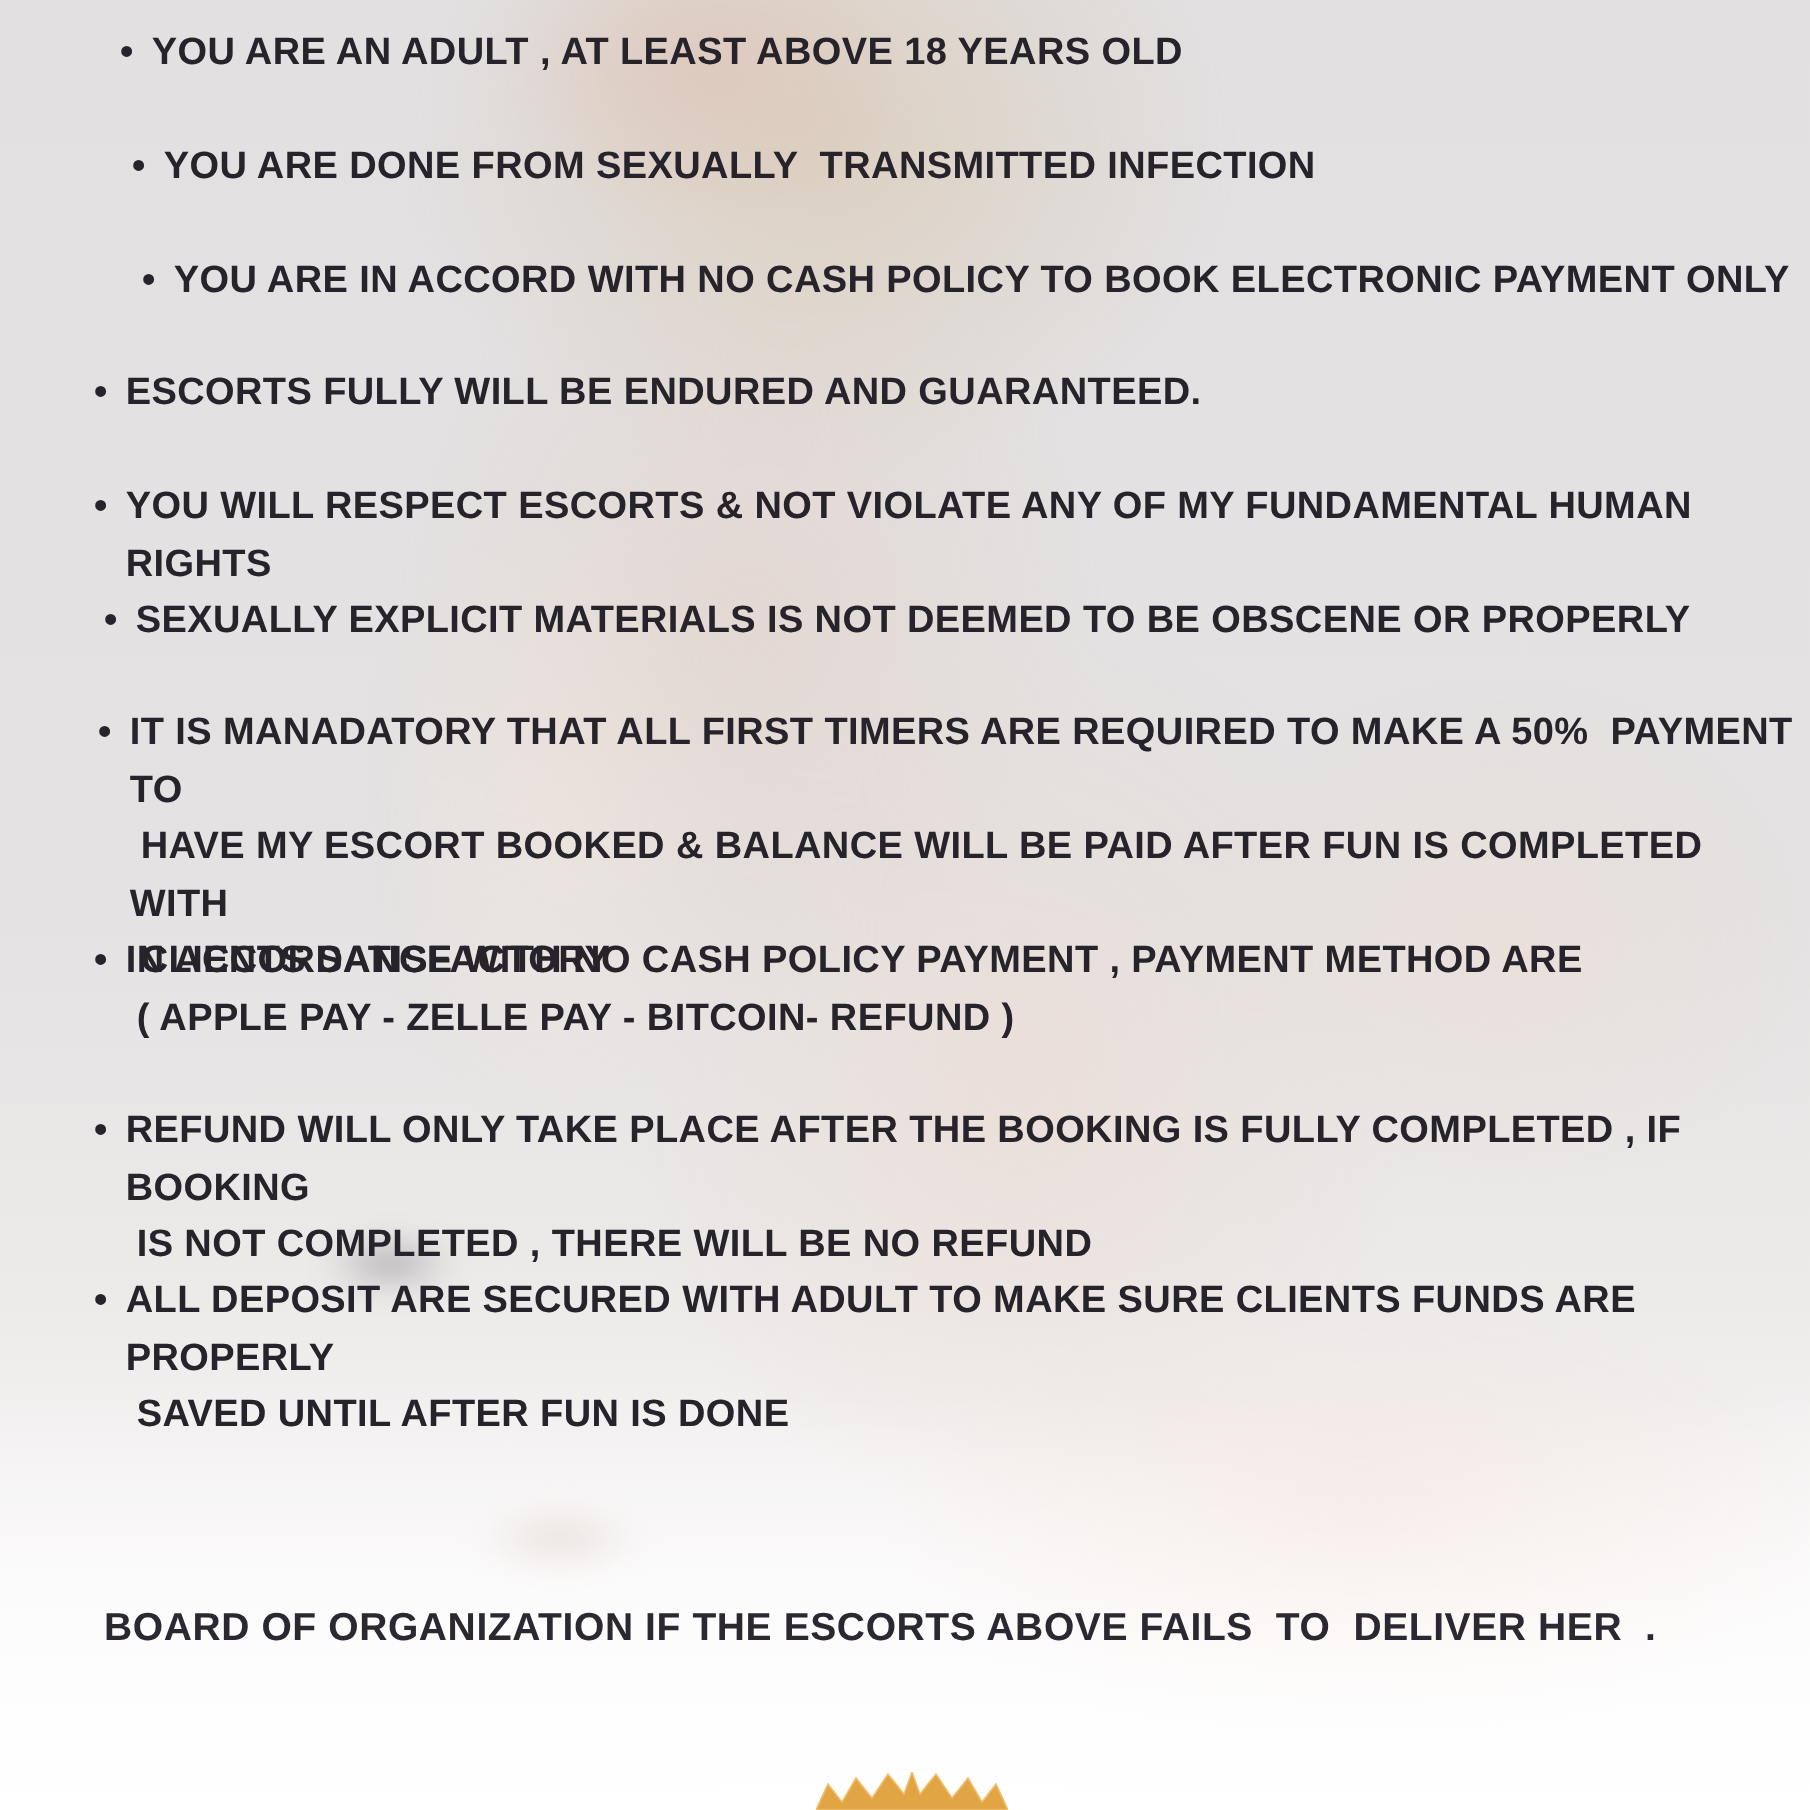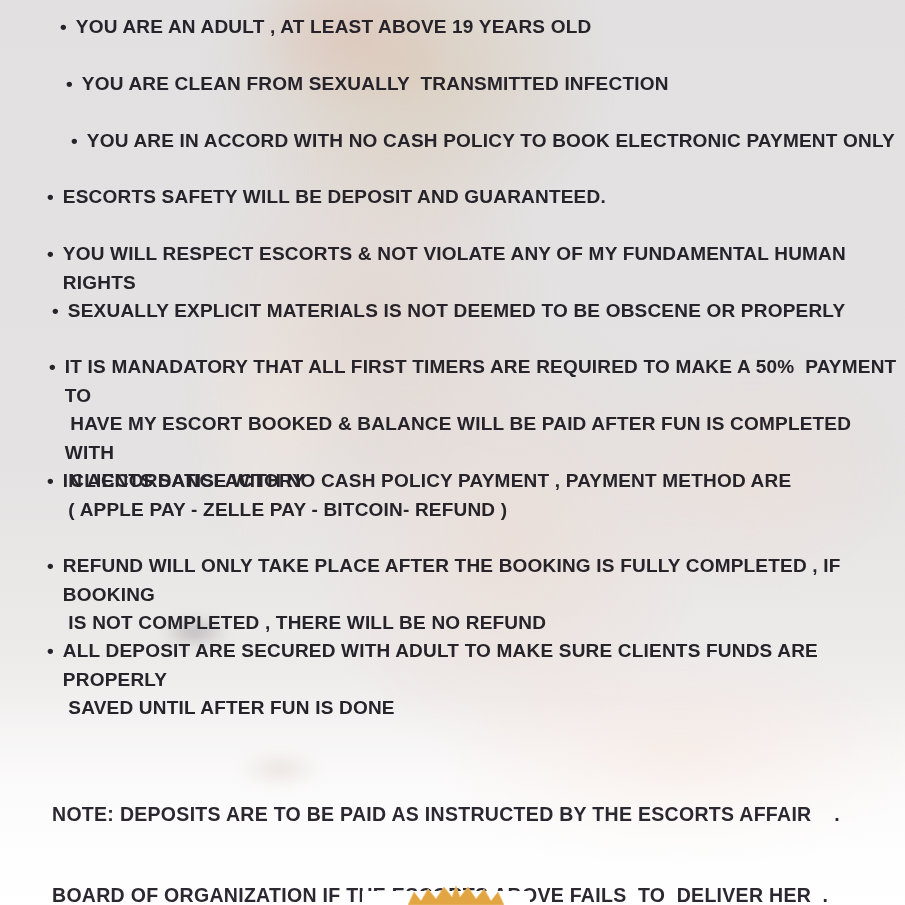--- a/index.html
+++ b/index.html
@@ -53,36 +53,36 @@
 </head>
 <body>
 
 <div class="stage">
   <div class="bg-base"></div>
   <div class="bg-figure"></div>
   <div class="bg-bottom-sweep"></div>
 
   <div class="bullet" style="top:13px;left:60px;">
     <span class="dot">•</span>
-    <span>YOU ARE AN ADULT , AT LEAST ABOVE 19 YEARS OLD</span>
+    <span>YOU ARE AN ADULT , AT LEAST ABOVE 18 YEARS OLD</span>
   </div>
 
   <div class="bullet" style="top:70px;left:66px;">
     <span class="dot">•</span>
-    <span>YOU ARE CLEAN FROM SEXUALLY  TRANSMITTED INFECTION</span>
+    <span>YOU ARE DONE FROM SEXUALLY  TRANSMITTED INFECTION</span>
   </div>
 
   <div class="bullet" style="top:127px;left:71px;">
     <span class="dot">•</span>
     <span>YOU ARE IN ACCORD WITH NO CASH POLICY TO BOOK ELECTRONIC PAYMENT ONLY</span>
   </div>
 
   <div class="bullet" style="top:183px;left:47px;">
     <span class="dot">•</span>
-    <span>ESCORTS SAFETY WILL BE DEPOSIT AND GUARANTEED.</span>
+    <span>ESCORTS FULLY WILL BE ENDURED AND GUARANTEED.</span>
   </div>
 
   <div class="bullet" style="top:240px;left:47px;">
     <span class="dot">•</span>
     <span>YOU WILL RESPECT ESCORTS &amp; NOT VIOLATE ANY OF MY FUNDAMENTAL HUMAN RIGHTS</span>
   </div>
 
   <div class="bullet" style="top:297px;left:52px;">
     <span class="dot">•</span>
     <span>SEXUALLY EXPLICIT MATERIALS IS NOT DEEMED TO BE OBSCENE OR PROPERLY</span>
@@ -107,21 +107,20 @@
  IS NOT COMPLETED , THERE WILL BE NO REFUND</span>
   </div>
 
   <div class="bullet" style="top:637px;left:47px;">
     <span class="dot">•</span>
     <span>ALL DEPOSIT ARE SECURED WITH ADULT TO MAKE SURE CLIENTS FUNDS ARE PROPERLY
  SAVED UNTIL AFTER FUN IS DONE</span>
   </div>
 
   <div class="note">
-    <div>NOTE: DEPOSITS ARE TO BE PAID AS INSTRUCTED BY THE ESCORTS AFFAIR    .</div>
     <div>BOARD OF ORGANIZATION IF THE ESCORTS ABOVE FAILS  TO  DELIVER HER  .</div>
     
     
   </div>
 
   <div class="crown-card"></div>
   <svg class="crown" viewBox="0 0 96 19" aria-hidden="true">
     <polygon points="0,19 6,6 13,15 20,3 28,13 36,1 44,11 48,0 52,11 60,1 68,13 76,3 83,15 90,6 96,19" fill="#e2a544" stroke="#f0c070" stroke-width="0.8"></polygon>
   </svg>
 </div>

